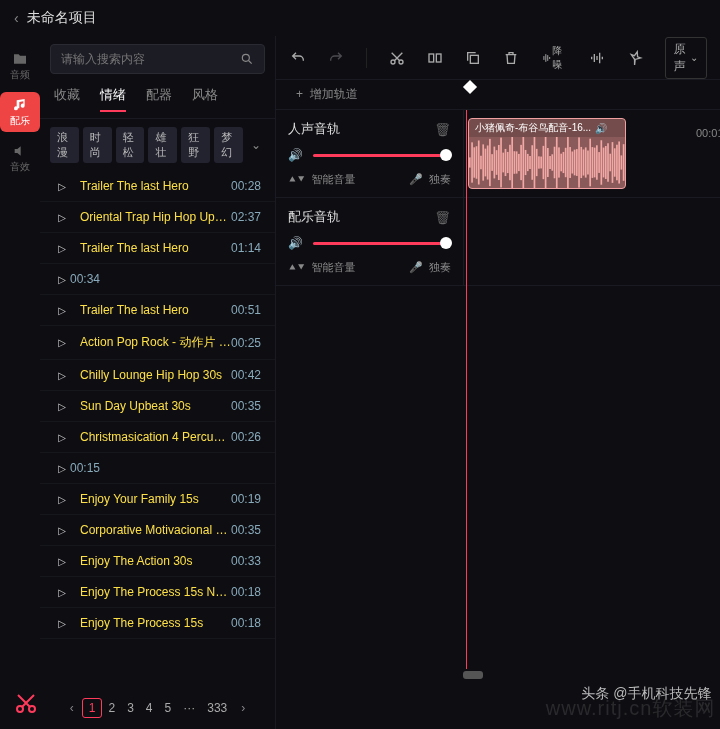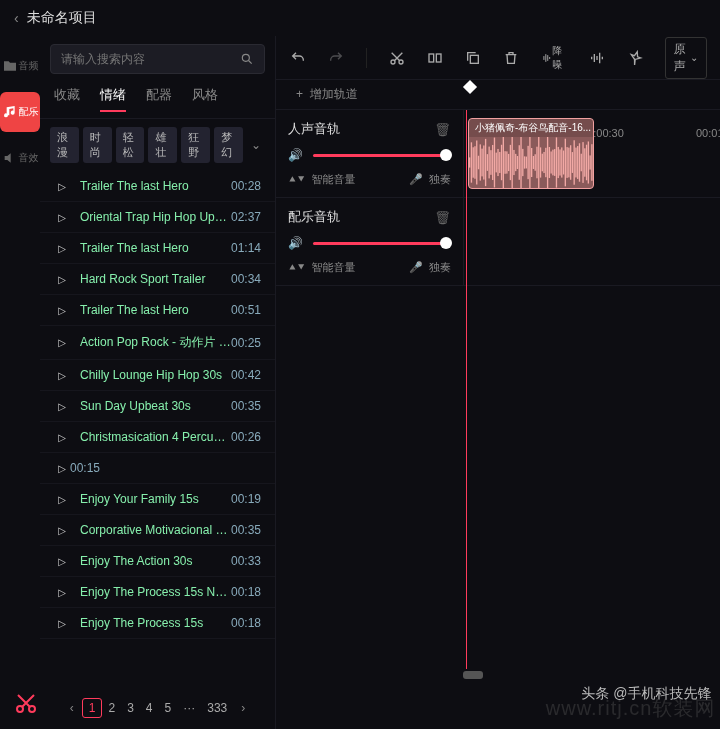--- a/index.html
+++ b/index.html
@@ -29,21 +29,21 @@
   width: 48px;
   display: flex;
   flex-direction: column;
   align-items: center;
   padding-top: 10px;
   gap: 6px;
 }
 .sidetab {
   width: 40px; height: 40px;
   border-radius: 6px;
-  display:flex; flex-direction:row;
+  display:flex; flex-direction:column;
   align-items:center; justify-content:center;
   color:#666; cursor:pointer;
   gap:1px;
 }
 .sidetab.active { background:#ef4444; color:#fff; }
 .sidetab svg { width:16px; height:16px; }
 .sidetab span { font-size:10px; }
 
 .library {
   width: 236px;
@@ -77,21 +77,21 @@
 .chev { color:#888; margin-left:auto; padding:0 4px; cursor:pointer;}
 
 .tracklist { flex:1; overflow-y:auto; }
 .track {
   display:flex; align-items:center;
   padding:8px 14px;
   border-bottom:1px solid #16161d;
   cursor:pointer;
 }
 .track .play { width:16px; text-align:center; color:#ccc; font-size:10px;}
-.track .name { flex:1; margin-left:10px; white-space:nowrap; overflow:hidden; text-overflow:ellipsis; color:#86efac;}
+.track .name { flex:1; margin-left:10px; white-space:nowrap; overflow:hidden; text-overflow:ellipsis; color:#fde047;}
 .track .dur { color:#8ab; font-size:12px;}
 
 .pager { display:flex; align-items:center; gap:8px; justify-content:center; padding:10px 0 14px; color:#aaa; font-size:12px;}
 .pager .pg { cursor:pointer; padding:2px 6px; }
 .pager .pg.active { border:1px solid #ff3b5c; border-radius:3px; color:#ff3b5c;}
 .pager .arrow { color:#888; cursor:pointer;}
 
 .editor { flex:1; display:flex; flex-direction:column; position:relative; }
 .toolbar {
   height: 44px;
@@ -140,21 +140,21 @@
 }
 .volslider::after {
   content:""; position:absolute; right:-1px; top:-4.5px;
   width:12px; height:12px; border-radius:50%; background:#fff;
 }
 .optsrow { display:flex; align-items:center; justify-content:space-between; color:#888; font-size:11px;}
 .optl { display:flex; align-items:center; gap:6px; cursor:pointer;}
 
 .lane { flex:1; position:relative; min-height: 86px;}
 .clip {
-  position:absolute; top:8px; bottom:8px; left:4px; width:126px;
+  position:absolute; top:8px; bottom:8px; left:4px; width:158px;
   background:#8a5a5a; border:1px solid #f0a0a0;
   border-radius:4px;
   overflow:hidden;
   display:flex; flex-direction:column;
   cursor:pointer;
 }
 .clip .cliptitle { font-size:10px; color:#fff; padding:2px 6px; display:flex; align-items:center; white-space:nowrap; background:rgba(0,0,0,.15);}
 .clip .wave { flex:1; position:relative; overflow:hidden;}
 .clip .wave svg { width:100%; height:100%; display:block;}
 
@@ -234,21 +234,20 @@
           <span class="name">Oriental Trap Hip Hop Upb...</span>
           <span class="dur">02:37</span>
         </div>
         <div class="track">
           <span class="play">▷</span>
           <span class="name">Trailer The last Hero</span>
           <span class="dur">01:14</span>
         </div>
         <div class="track">
           <span class="play">▷</span>
-          <span class="name">Hard Rock Sport Trailer</span>
           <span class="dur">00:34</span>
         </div>
         <div class="track">
           <span class="play">▷</span>
           <span class="name">Trailer The last Hero</span>
           <span class="dur">00:51</span>
         </div>
         <div class="track">
           <span class="play">▷</span>
           <span class="name">Action Pop Rock - 动作片 I...</span>

